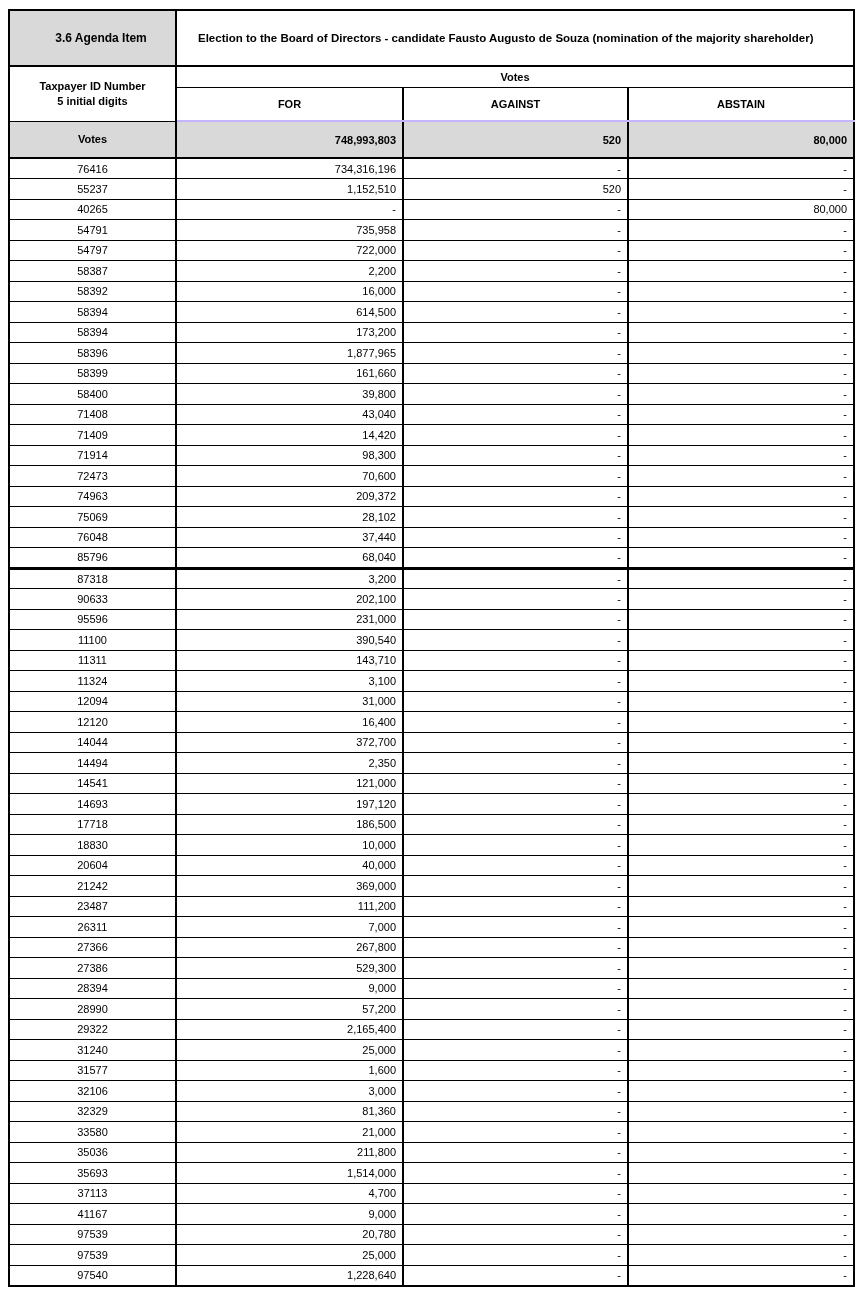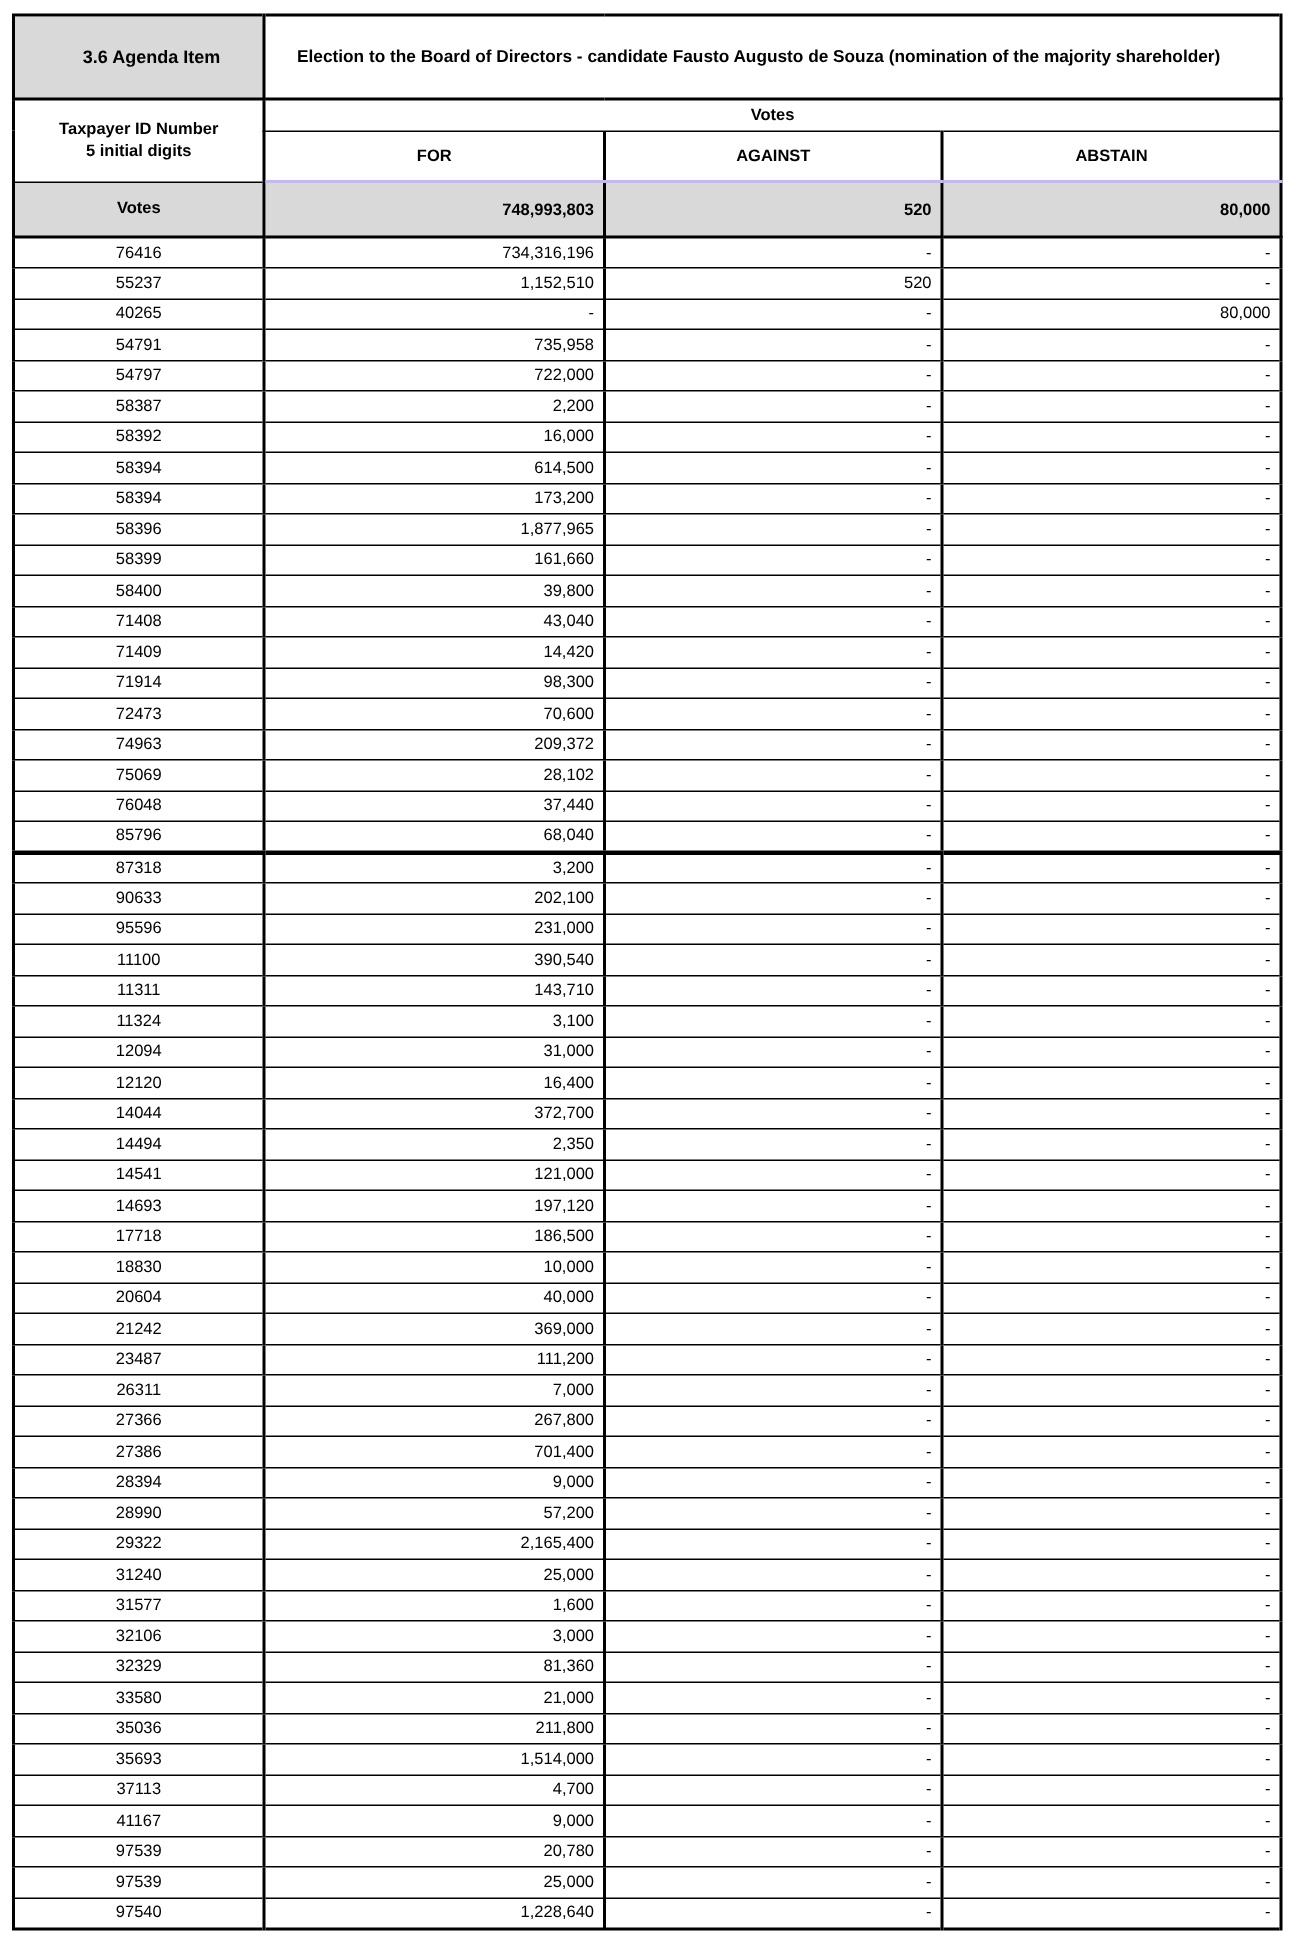--- a/index.html
+++ b/index.html
@@ -334,21 +334,21 @@
           <td class="c-num">-</td>
         </tr>
         <tr class="data-row">
           <td class="c-id">27366</td>
           <td class="c-num">267,800</td>
           <td class="c-num">-</td>
           <td class="c-num">-</td>
         </tr>
         <tr class="data-row">
           <td class="c-id">27386</td>
-          <td class="c-num">701,400</td>
+          <td class="c-num">529,300</td>
           <td class="c-num">-</td>
           <td class="c-num">-</td>
         </tr>
         <tr class="data-row">
           <td class="c-id">28394</td>
           <td class="c-num">9,000</td>
           <td class="c-num">-</td>
           <td class="c-num">-</td>
         </tr>
         <tr class="data-row">

